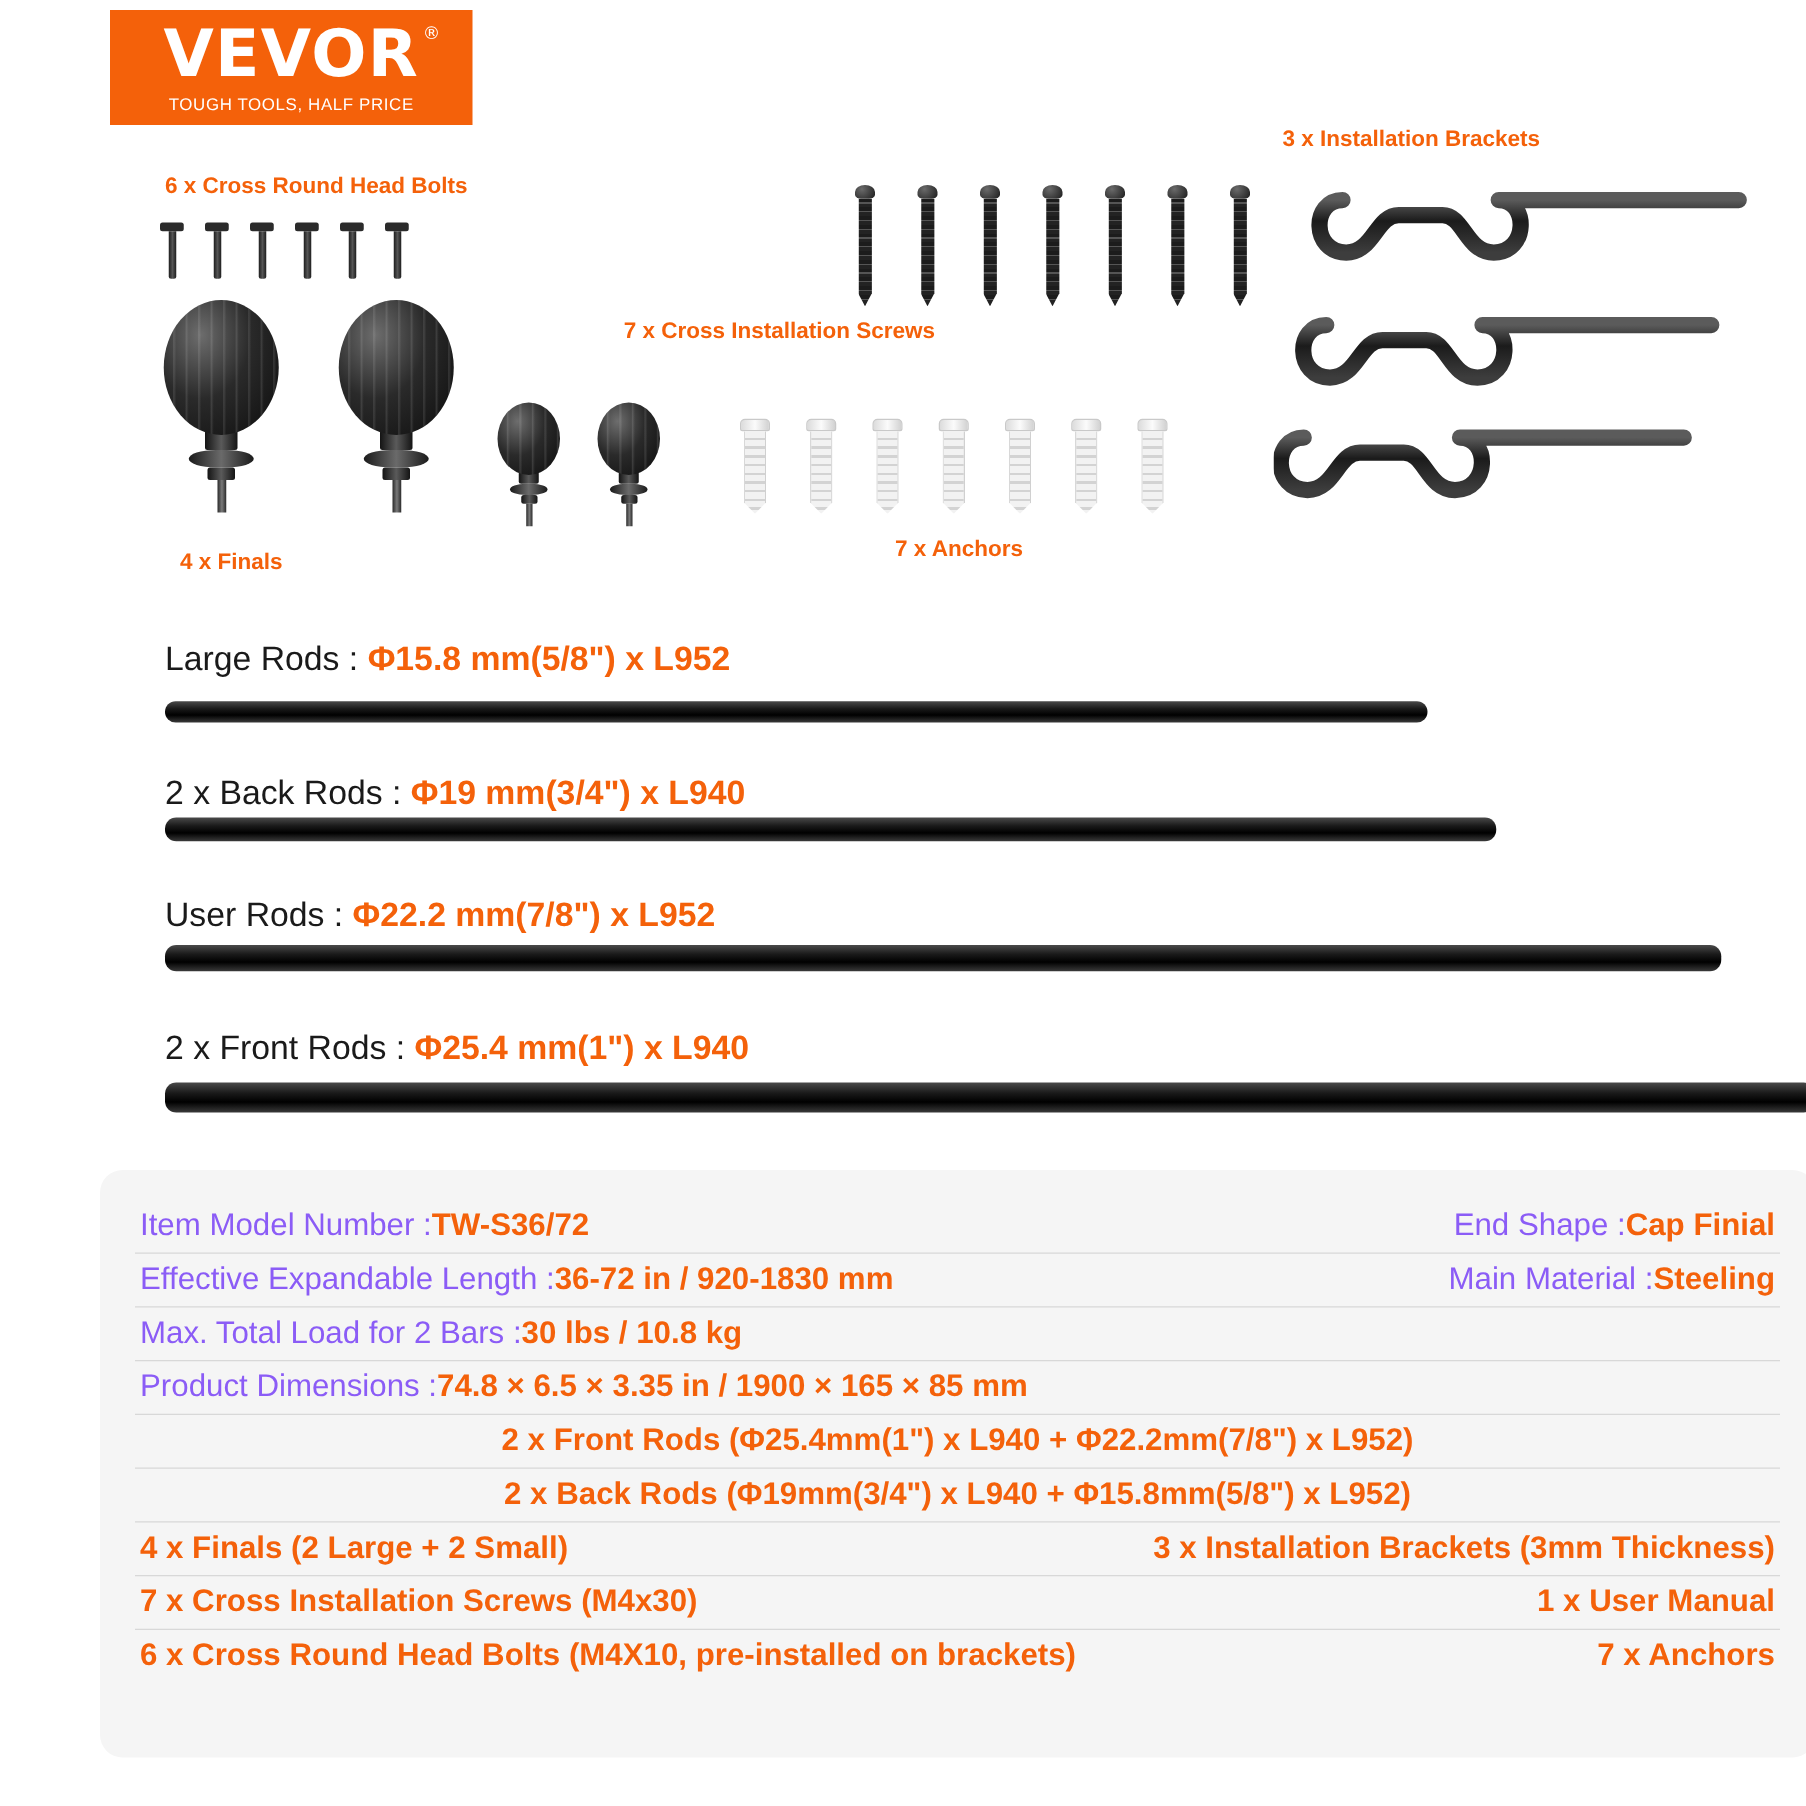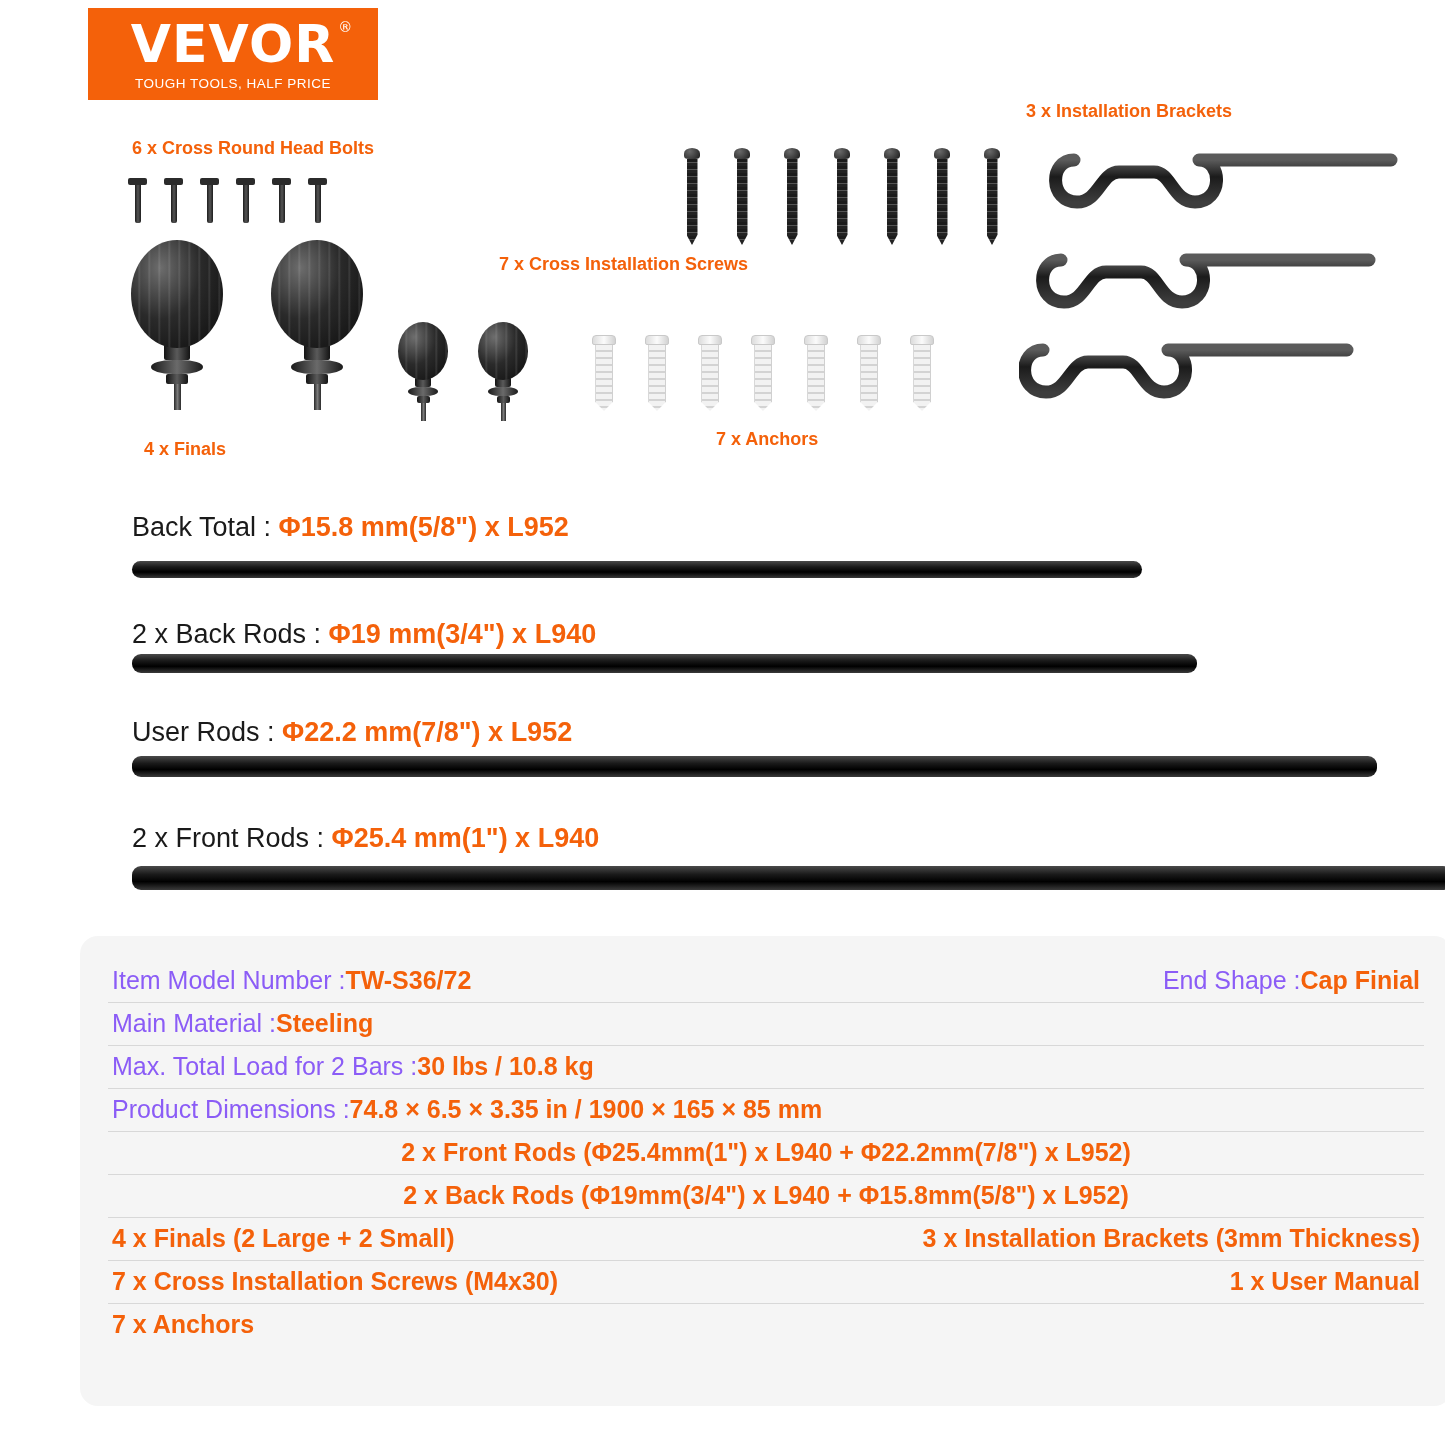--- a/index.html
+++ b/index.html
@@ -349,21 +349,21 @@
       </g>
 
       <g>
         <path d="M24 200 C-1 200 -1 242 27 242 C49 242 51 212 69 212 L104 212 C121 212 123 242 145 242 C173 242 173 200 149 200 L328 200" fill="none" stroke="url(#mg)" stroke-width="13" stroke-linecap="round" stroke-linejoin="round"></path>
         <path d="M328 200 L328 340" fill="none" stroke="url(#mg)" stroke-width="13" stroke-linecap="round"></path>
       </g>
     </svg>
   </div>
 
   <div class="rodlabel" style="left:88px; top:512px;">
-    <span>Back Total</span><span> : </span><b>Φ15.8 mm(5/8") x L952</b>
+    <span>Large Rods</span><span> : </span><b>Φ15.8 mm(5/8") x L952</b>
   </div>
   <div class="rod" style="left:88px; top:561px; width:1010px;"></div>
 
   <div class="rodlabel" style="left:88px; top:619px;">
     <span>2 x Back Rods</span><span> : </span><b>Φ19 mm(3/4") x L940</b>
   </div>
   <div class="rod" style="left:88px; top:654px; width:1065px; height:19px;"></div>
 
   <div class="rodlabel" style="left:88px; top:717px;">
     <span>User Rods</span><span> : </span><b>Φ22.2 mm(7/8") x L952</b>
@@ -383,20 +383,24 @@
         <span class="val">TW-S36/72</span>
       </div>
       <div class="half">
         <span class="lbl">End Shape : </span>
         <span class="val">Cap Finial</span>
       </div>
     </div>
 
     <div class="srow split">
       <div class="half">
+        <span class="lbl">Effective Expandable Length : </span>
+        <span class="val">36-72 in / 920-1830 mm</span>
+      </div>
+      <div class="half">
         <span class="lbl">Main Material : </span>
         <span class="val">Steeling</span>
       </div>
     </div>
 
     <div class="srow split">
       <div class="half">
         <span class="lbl">Max. Total Load for 2 Bars : </span>
         <span class="val">30 lbs / 10.8 kg</span>
       </div>
@@ -419,18 +423,19 @@
       <span>4 x Finals (2 Large + 2 Small)</span>
       <span>3 x Installation Brackets (3mm Thickness)</span>
     </div>
 
     <div class="srow bold-orange split">
       <span>7 x Cross Installation Screws (M4x30)</span>
       <span>1 x User Manual</span>
     </div>
 
     <div class="srow bold-orange split">
+      <span>6 x Cross Round Head Bolts (M4X10, pre-installed on brackets)</span>
       <span>7 x Anchors</span>
     </div>
 
   </div>
 
 </div>
 
 </body></html>

